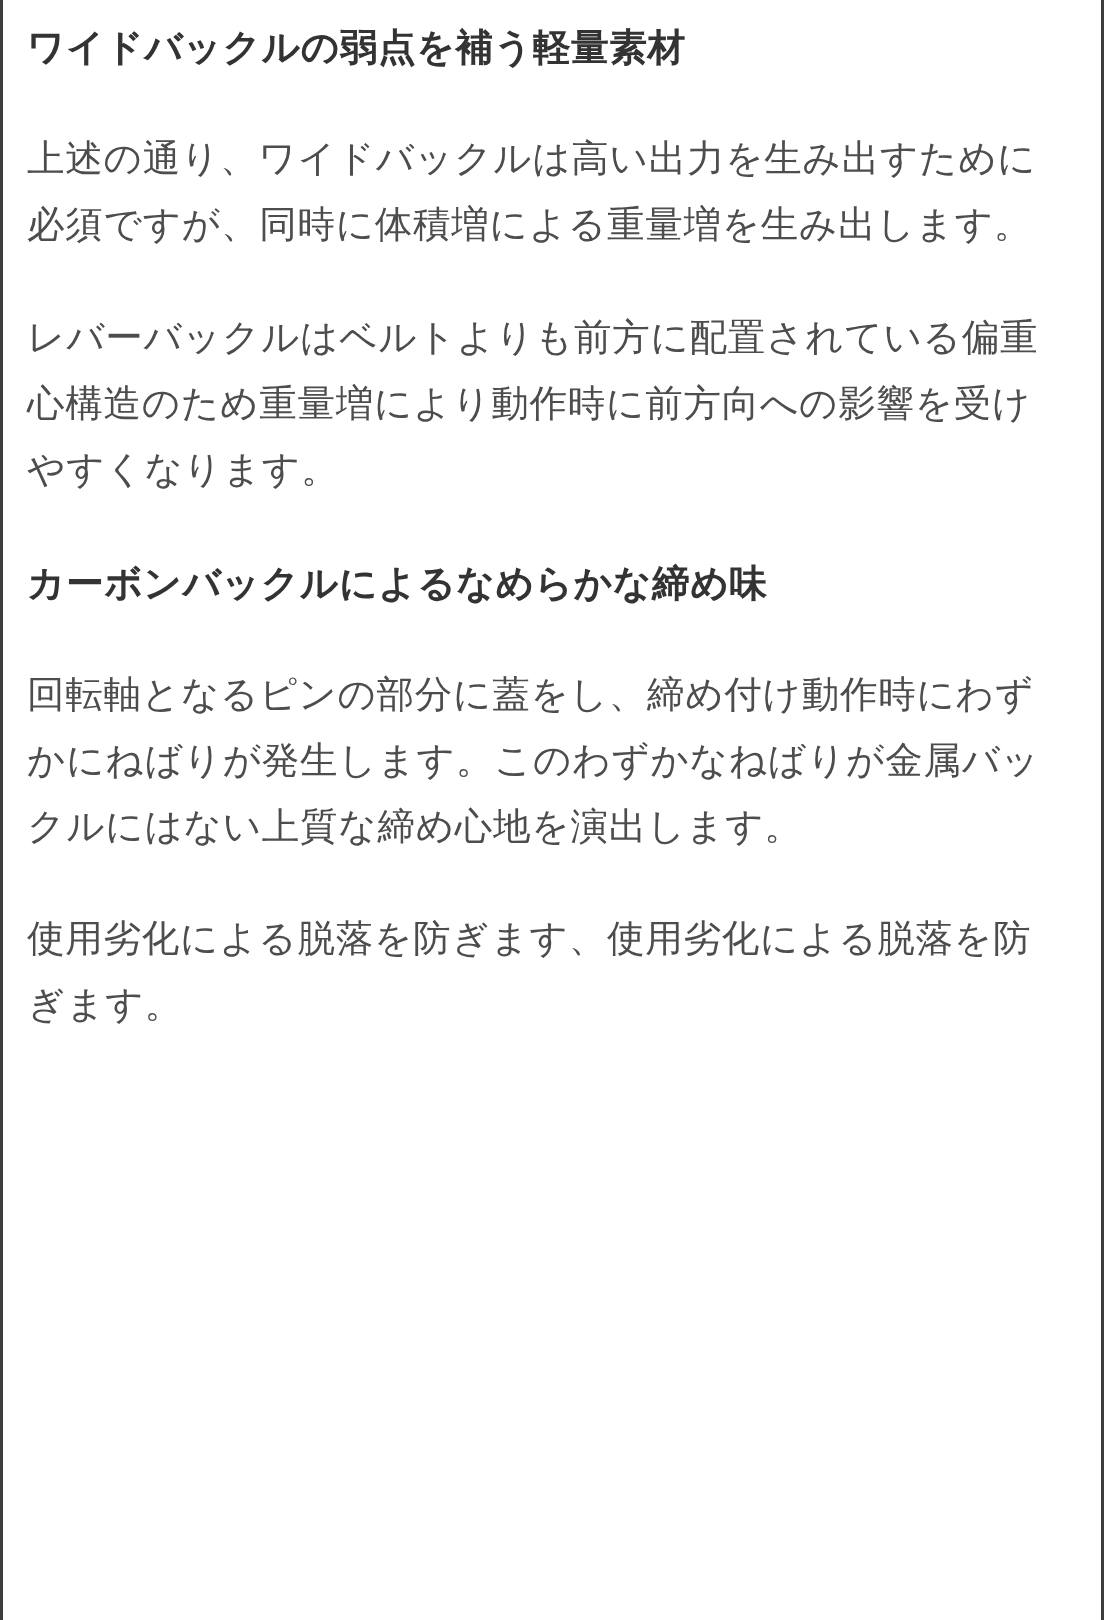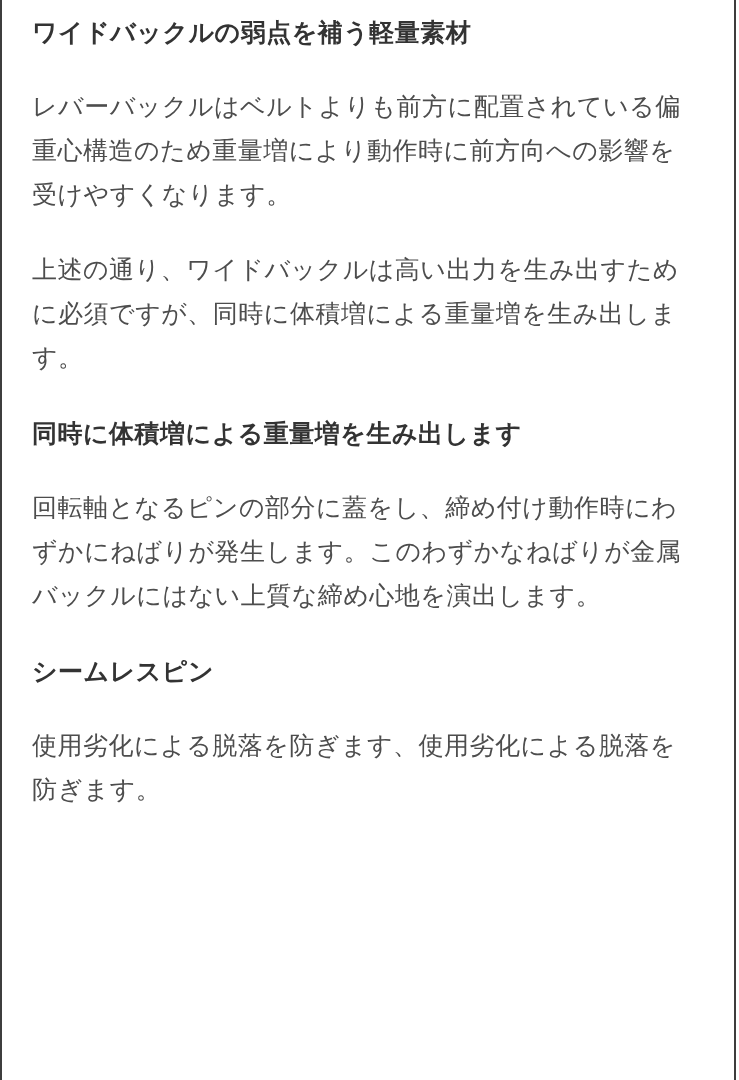--- a/index.html
+++ b/index.html
@@ -24,21 +24,21 @@
     position: absolute;
     right: 3px; top: 0; bottom: 0;
     width: 2px;
     background: #3d3d3d;
   }
   .page {
     box-sizing: border-box;
     width: 739px;
     min-height: 1080px;
     background: #ffffff;
-    padding: 15px 40px 0 32px;
+    padding: 15px 40px 0 18px;
   }
   .page h2 {
     font-size: 25px;
     line-height: 34px;
     font-weight: 600;
     color: #333333;
     letter-spacing: 0.5px;
     margin: 37px 0 0 0;
   }
   .page h2.first {
@@ -60,19 +60,18 @@
   }
 </style>
 </head>
 <body>
 
 <div class="frame-border-left"></div>
 <div class="frame-border-right"></div>
 
 <main class="page">
   <h2 class="first">ワイドバックルの弱点を補う軽量素材</h2>
+  <p>上述の通り、ワイドバックルは高い出力を生み出すために必須ですが、同時に体積増による重量増を生み出します。</p>
   <p>レバーバックルはベルトよりも前方に配置されている偏重心構造のため重量増により動作時に前方向への影響を受けやすくなります。</p>
-  <p>上述の通り、ワイドバックルは高い出力を生み出すために必須ですが、同時に体積増による重量増を生み出します。</p>
-  <h2>同時に体積増による重量増を生み出します</h2>
+  <h2>カーボンバックルによるなめらかな締め味</h2>
   <p>回転軸となるピンの部分に蓋をし、締め付け動作時にわずかにねばりが発生します。このわずかなねばりが金属バックルにはない上質な締め心地を演出します。</p>
-  <h2>シームレスピン</h2>
   <p>使用劣化による脱落を防ぎます、使用劣化による脱落を防ぎます。</p>
 </main>
 
 </body></html>

